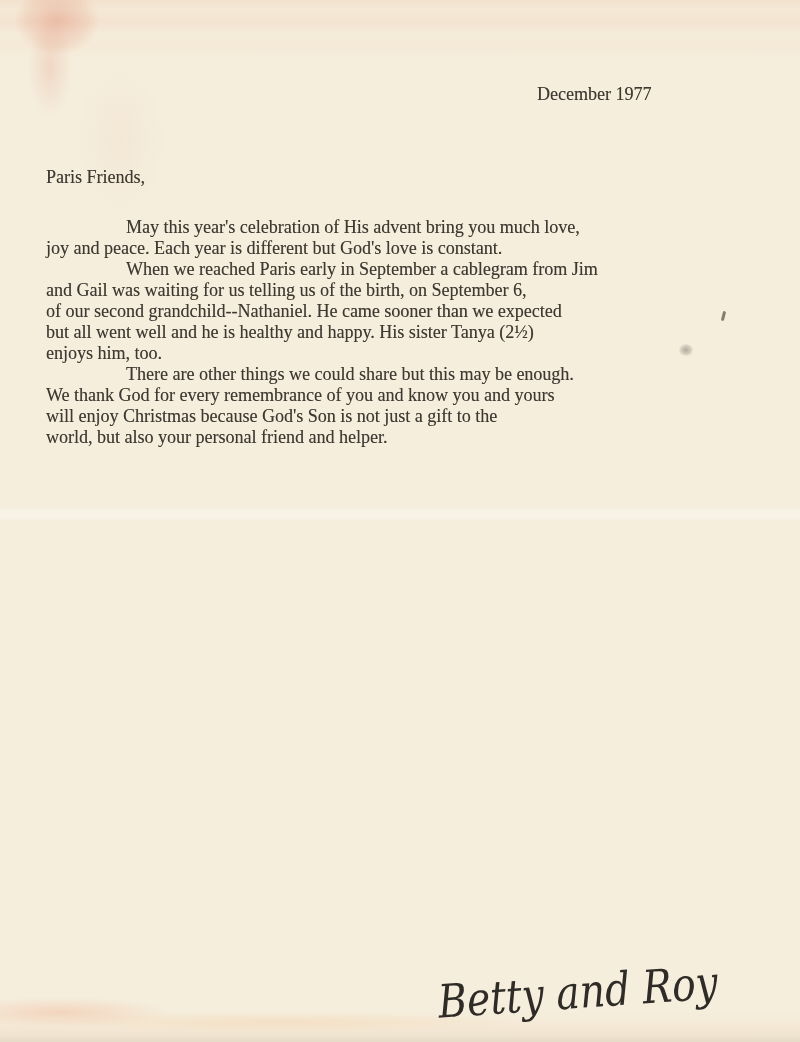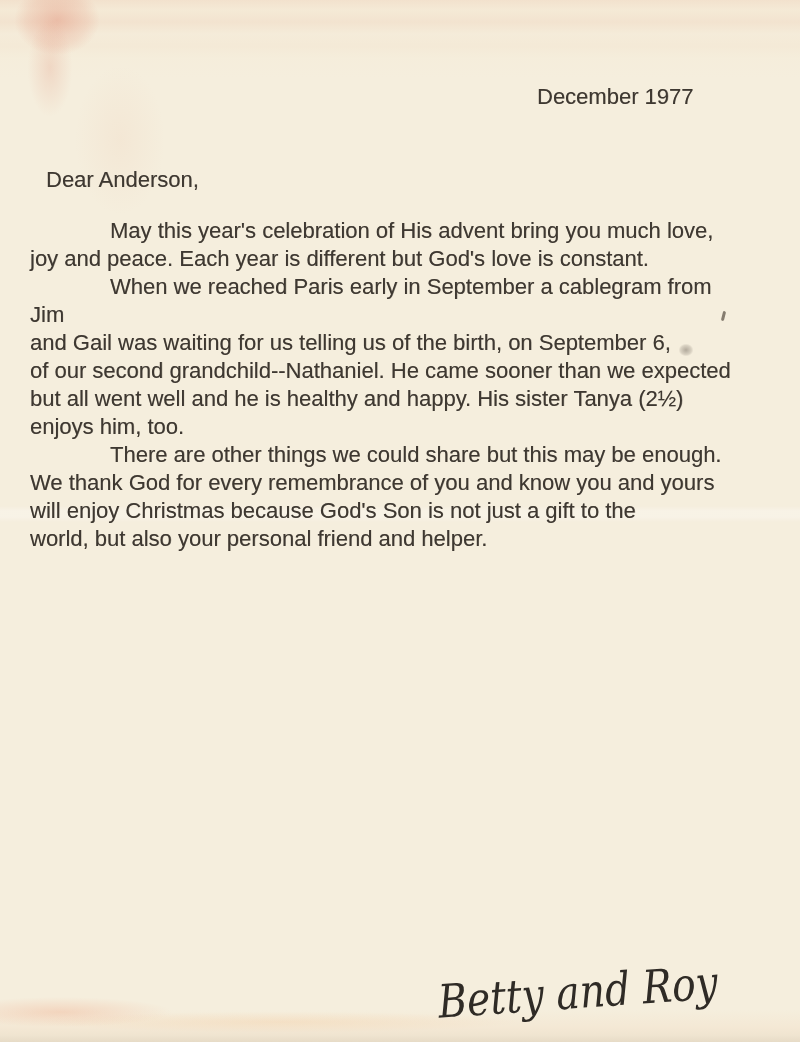--- a/index.html
+++ b/index.html
@@ -28,43 +28,43 @@
       radial-gradient(ellipse 300px 13px at 280px 1022px, rgba(243,198,150,0.28), transparent 80%),
       
       linear-gradient(180deg, transparent 506px, rgba(255,255,255,0.28) 511px, rgba(255,255,255,0.28) 517px, transparent 522px),
       
       linear-gradient(180deg, rgba(236,196,168,0.30) 0px, rgba(243,216,186,0.20) 10px, rgba(236,196,168,0.26) 22px, rgba(243,222,196,0.15) 34px, rgba(240,214,186,0.18) 46px, rgba(245,230,205,0.10) 58px, rgba(245,230,205,0.0) 78px),
       
       linear-gradient(0deg, rgba(213,196,172,0.45) 0px, rgba(226,204,176,0.28) 7px, rgba(240,210,180,0.20) 15px, rgba(240,214,186,0.0) 32px);
     color: var(--ink);
   }
   .type {
-    font-family: Liberation Sans, sans-serif;
-    font-size: 22px;
+    font-family: Liberation Serif, serif;
+    font-size: 18px;
     color: var(--ink);
     text-shadow: 0.3px 0.3px 0.5px rgba(62,56,49,0.45);
   }
   .date {
     position: absolute;
     left: 537px;
     top: 84px;
     white-space: nowrap;
   }
   .salutation {
     position: absolute;
     left: 46px;
     top: 167px;
     white-space: nowrap;
   }
   .letter-body {
     position: absolute;
-    left: 30px;
+    left: 46px;
     top: 217px;
     width: 704px;
-    line-height: 28px;
+    line-height: 21px;
   }
   .para {
     margin: 0;
     text-indent: 80px;
     white-space: pre-line;
   }
   .closing {
     margin-left: 427px;
     white-space: nowrap;
   }
@@ -95,21 +95,21 @@
     background: radial-gradient(rgba(96,86,76,0.45), rgba(96,86,76,0.18) 55%, transparent 75%);
   }
 </style>
 </head>
 <body>
 
 <div class="page">
 
   <div class="type date">December 1977</div>
 
-  <div class="type salutation">Dear Anderson,</div>
+  <div class="type salutation">Paris Friends,</div>
 
   <div class="type letter-body">
     <p class="para">May this year's celebration of His advent bring you much love,
 joy and peace.  Each year is different but God's love is constant.</p>
     <p class="para">When we reached Paris early in September a cablegram from Jim
 and Gail was waiting for us telling us of the birth, on September 6,
 of our second grandchild--Nathaniel.  He came sooner than we expected
 but all went well and he is healthy and happy.  His sister Tanya (2½)
 enjoys him, too.</p>
     <p class="para">There are other things we could share but this may be enough.

